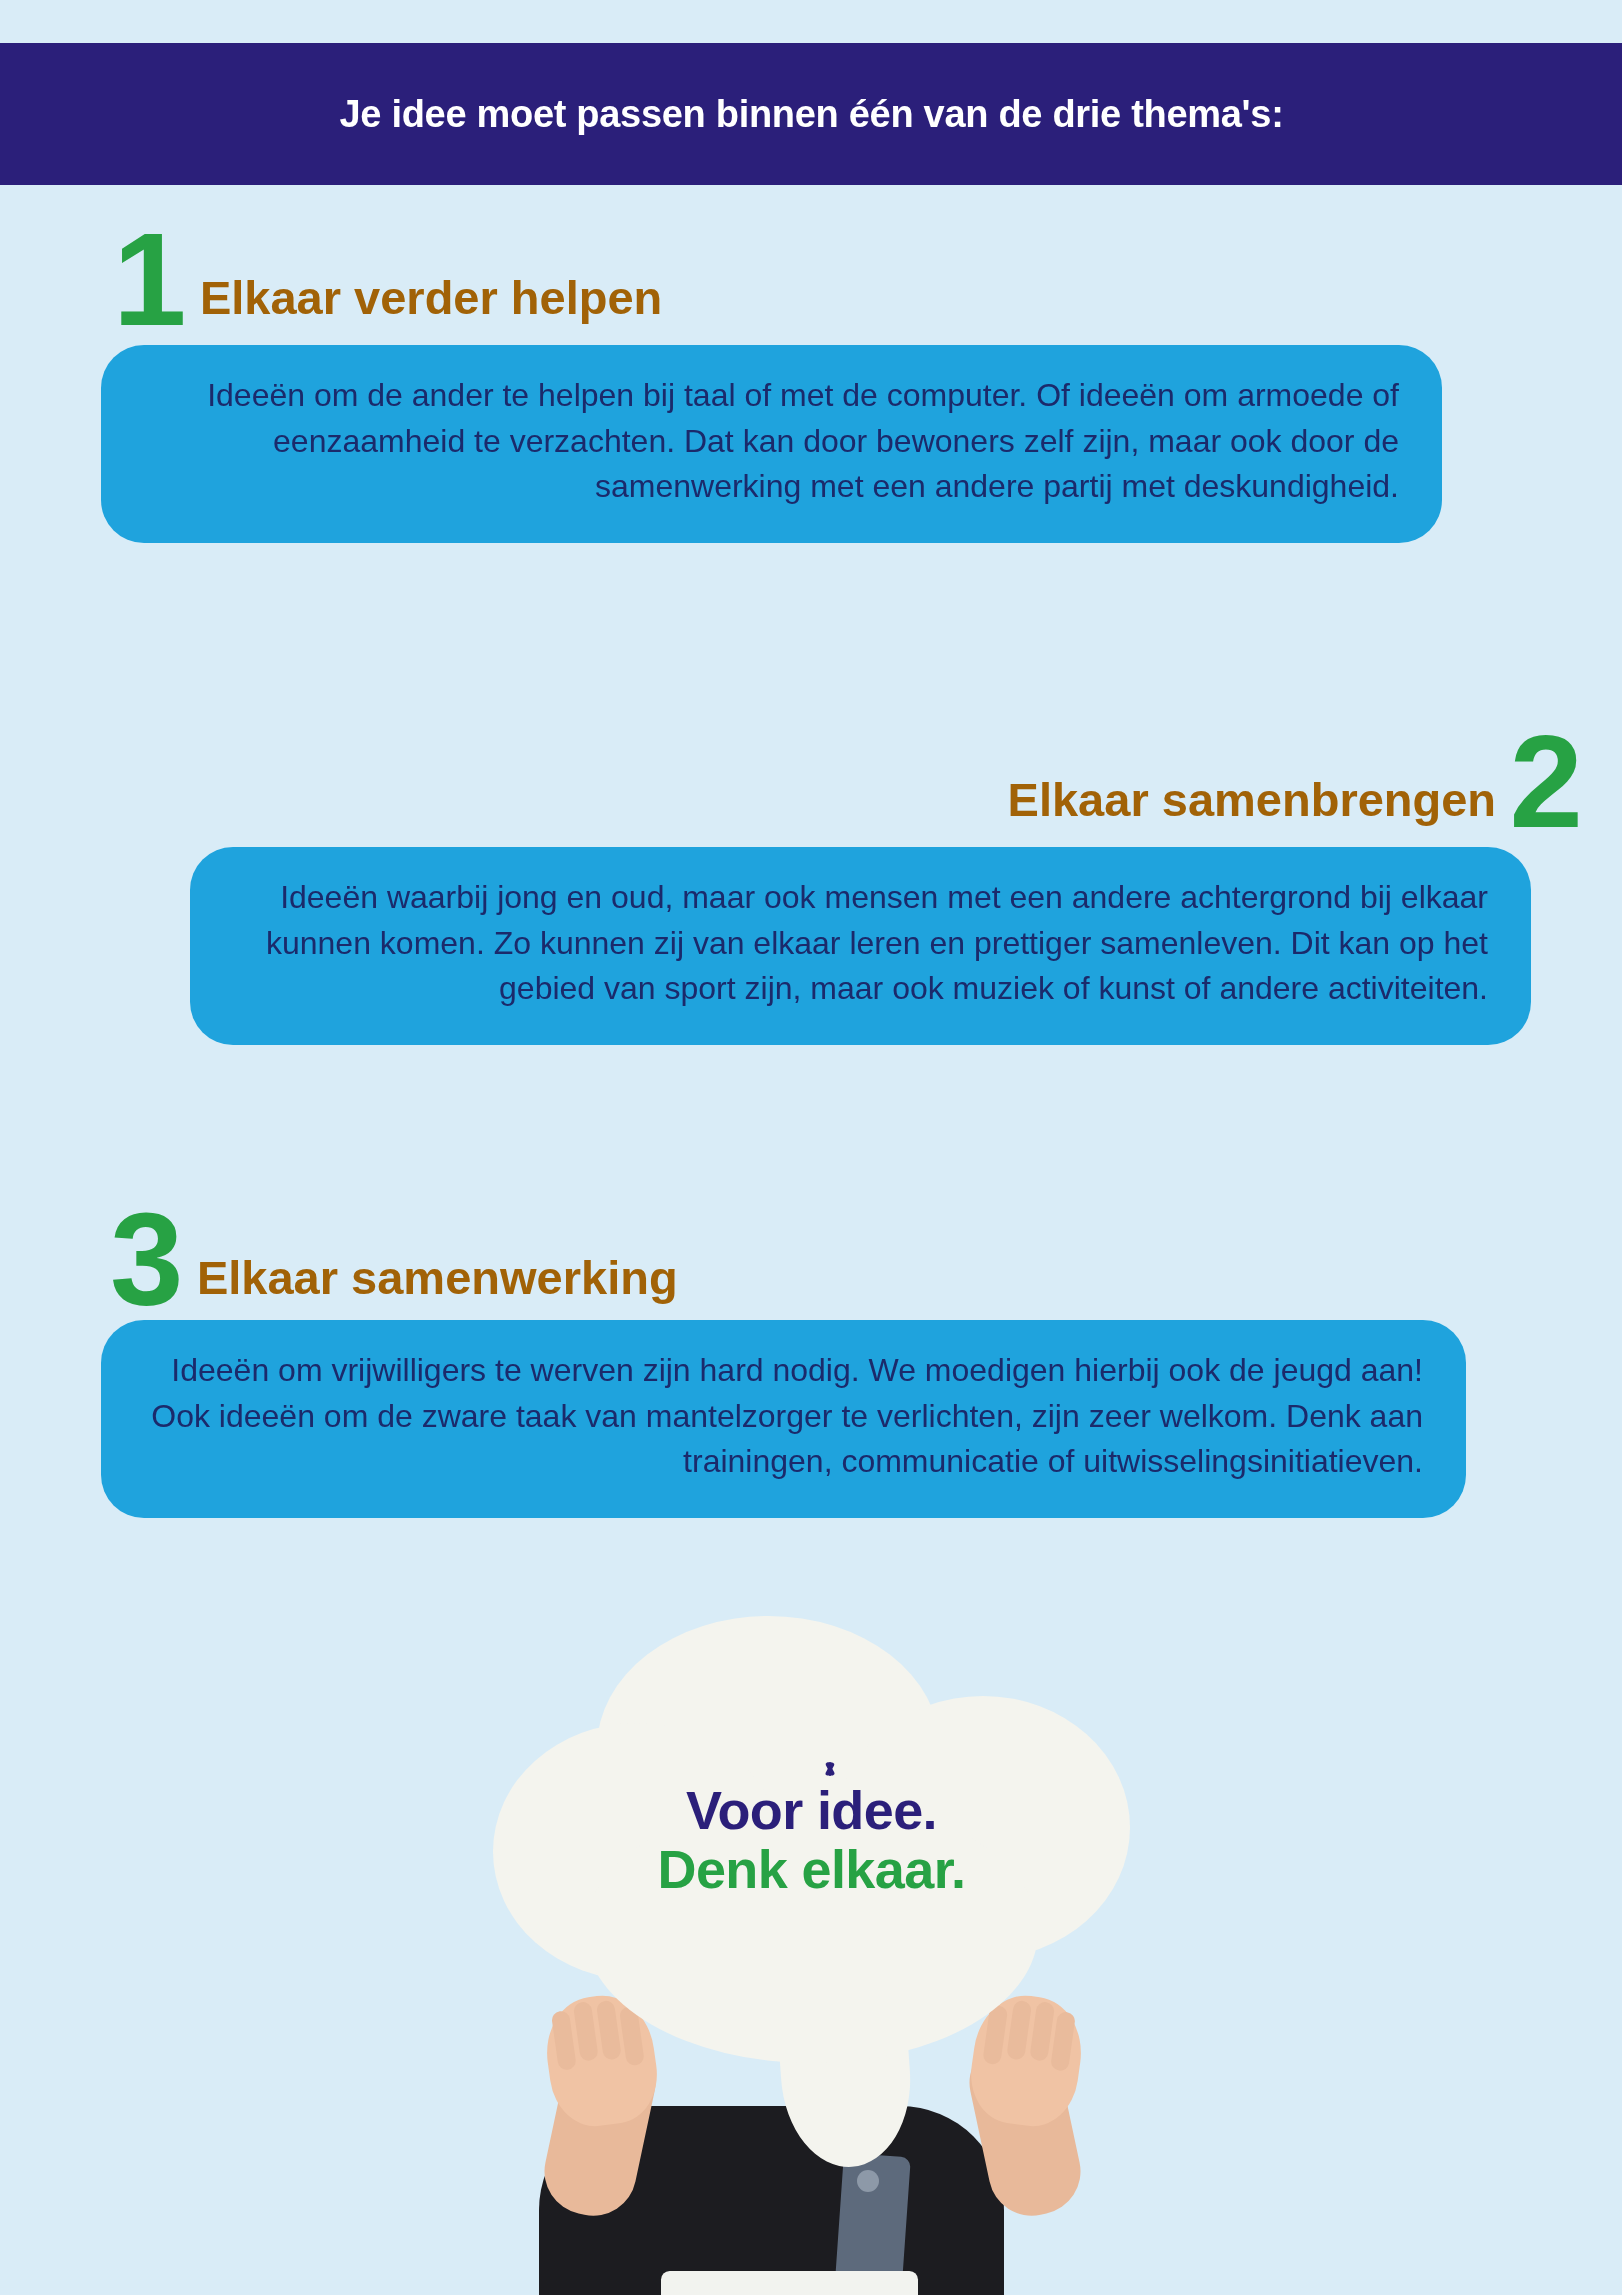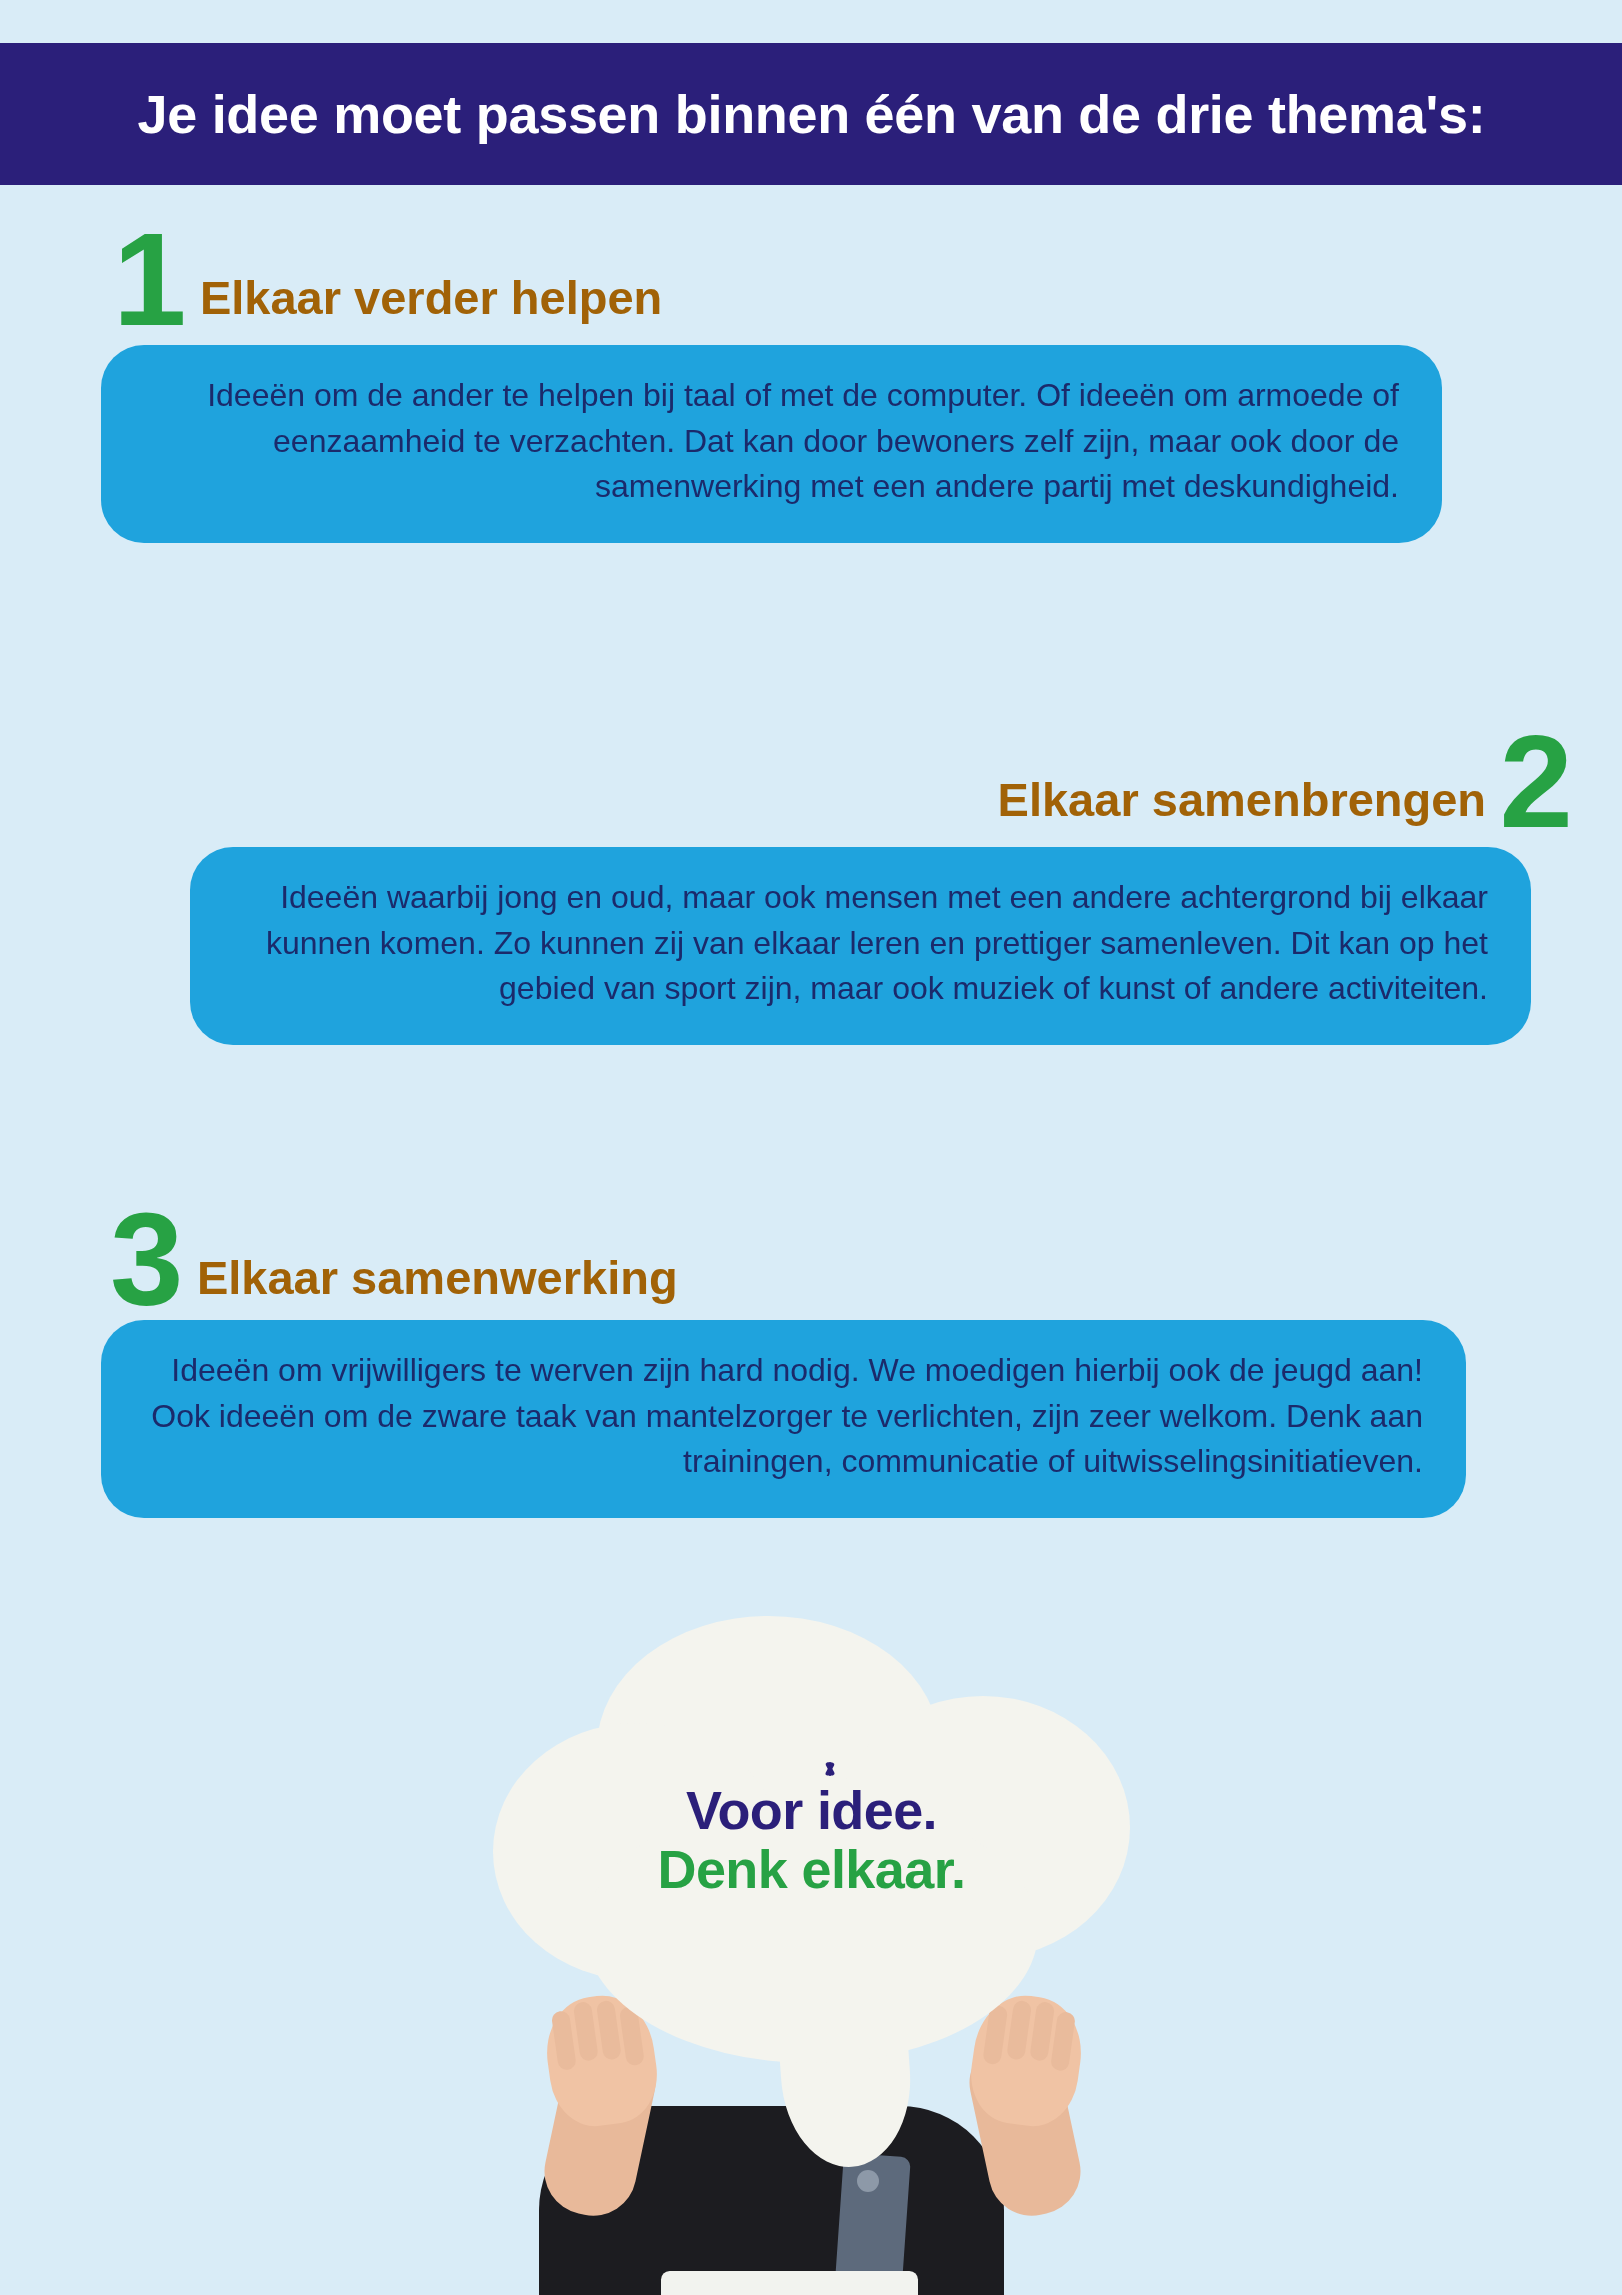--- a/index.html
+++ b/index.html
@@ -30,21 +30,21 @@
     left: 0;
     width: 1623px;
     height: 142px;
     background: #2b1f7a;
     display: flex;
     align-items: center;
     justify-content: center;
   }
   .header-title {
     color: #ffffff;
-    font-size: 54px;
+    font-size: 38px;
     font-weight: bold;
     letter-spacing: -0.3px;
     text-align: center;
   }
 
   
   .theme {
     position: absolute;
     width: 100%;
   }
@@ -83,21 +83,21 @@
   #theme-1 .theme-head { padding-left: 113px; }
   #theme-1 .bubble {
     margin: 11px 0 0 101px;
     width: 1341px;
   }
 
   
   #theme-2 { top: 728px; left: 0; }
   #theme-2 .theme-head {
     justify-content: flex-end;
-    padding-right: 50px;
+    padding-right: 40px;
   }
   #theme-2 .bubble {
     margin: 11px 92px 0 auto;
     width: 1341px;
   }
 
   
   #theme-3 { top: 1206px; left: 0; }
   #theme-3 .theme-head { padding-left: 110px; }
   #theme-3 .bubble {

